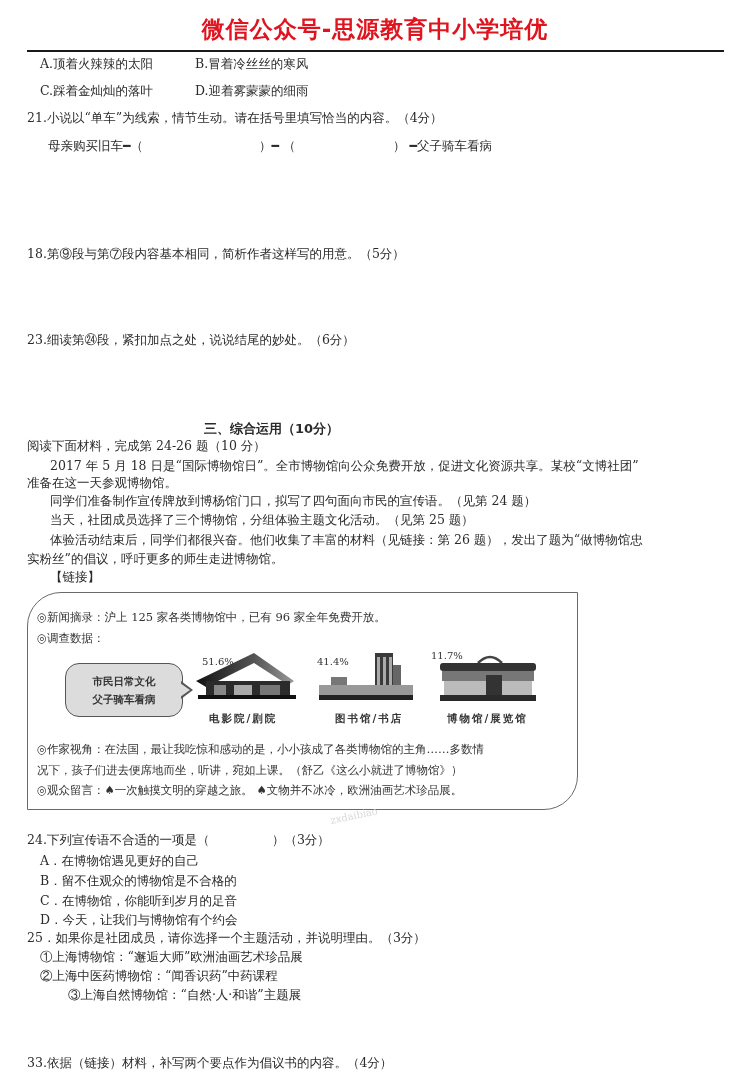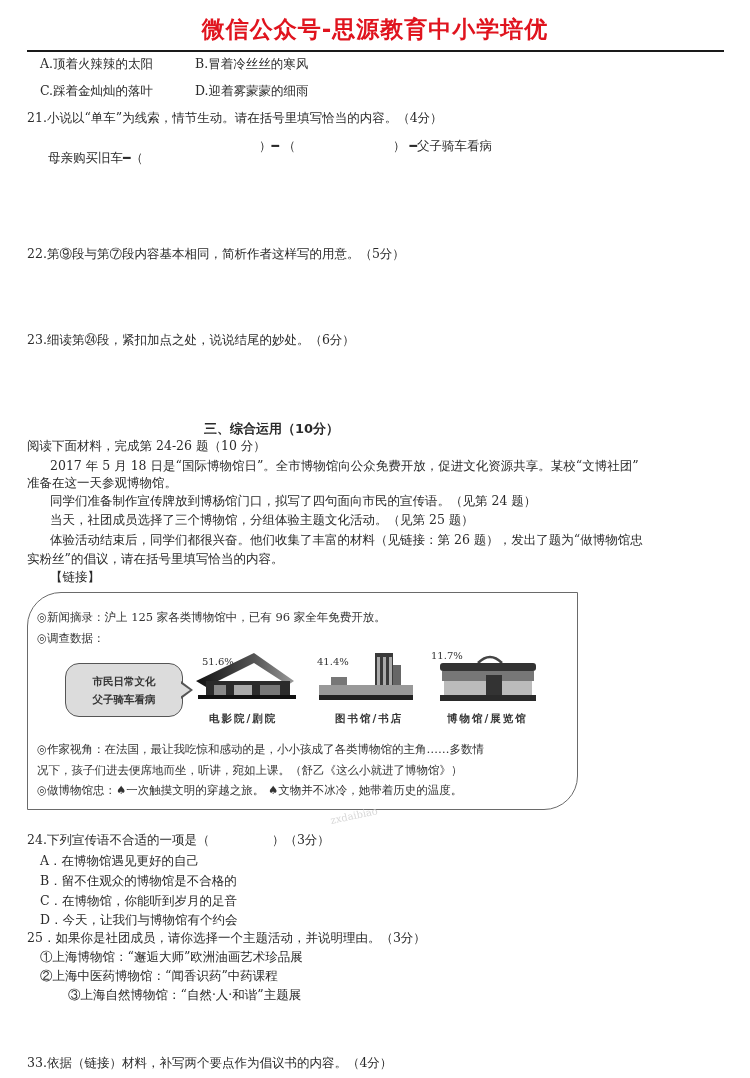--- a/index.html
+++ b/index.html
@@ -26,40 +26,40 @@
 
 <div class="abs header-title">微信公众号-思源教育中小学培优</div>
 <div class="abs header-rule"></div>
 
 <div class="abs line" style="left:40px; top:56px;">A.顶着火辣辣的太阳</div>
 <div class="abs line" style="left:195px; top:56px;">B.冒着冷丝丝的寒风</div>
 <div class="abs line" style="left:40px; top:83px;">C.踩着金灿灿的落叶</div>
 <div class="abs line" style="left:195px; top:83px;">D.迎着雾蒙蒙的细雨</div>
 
 <div class="abs line" style="left:27px; top:110px;">21.小说以“单车”为线索，情节生动。请在括号里填写恰当的内容。（4分）</div>
-<div class="abs line" style="left:48px; top:138px;margin-top:12px;">母亲购买旧车━（</div>
+<div class="abs line" style="left:48px; top:138px;">母亲购买旧车━（</div>
 <div class="abs line" style="left:259px; top:138px;">）━ （</div>
 <div class="abs line" style="left:393px; top:138px;">） ━父子骑车看病</div>
 <div class="abs" style="left:160px; top:138px; width:95px; height:16px;"></div>
 <div class="abs" style="left:310px; top:138px; width:80px; height:16px;"></div>
 
-<div class="abs line" style="left:27px; top:246px;">22.第⑨段与第⑦段内容基本相同，简析作者这样写的用意。（5分）</div>
+<div class="abs line" style="left:27px; top:246px;">18.第⑨段与第⑦段内容基本相同，简析作者这样写的用意。（5分）</div>
 <div class="abs" style="left:27px; top:266px; width:690px; height:60px;"></div>
 
 <div class="abs line" style="left:27px; top:332px;">23.细读第㉔段，紧扣加点之处，说说结尾的妙处。（6分）</div>
 <div class="abs" style="left:27px; top:352px; width:690px; height:60px;"></div>
 
 <div class="abs section-title" style="left:204px; top:420px;">三、综合运用（10分）</div>
 <div class="abs line" style="left:27px; top:438px;">阅读下面材料，完成第 24-26 题（10 分）</div>
 <div class="abs line" style="left:50px; top:458px;">2017 年 5 月 18 日是“国际博物馆日”。全市博物馆向公众免费开放，促进文化资源共享。某校“文博社团”</div>
 <div class="abs line" style="left:27px; top:475px;">准备在这一天参观博物馆。</div>
 <div class="abs line" style="left:50px; top:493px;">同学们准备制作宣传牌放到博杨馆门口，拟写了四句面向市民的宣传语。（见第 24 题）</div>
 <div class="abs line" style="left:50px; top:512px;">当天，社团成员选择了三个博物馆，分组体验主题文化活动。（见第 25 题）</div>
 <div class="abs line" style="left:50px; top:532px;">体验活动结束后，同学们都很兴奋。他们收集了丰富的材料（见链接：第 26 题），发出了题为“做博物馆忠</div>
-<div class="abs line" style="left:27px; top:551px;">实粉丝”的倡议，请在括号里填写恰当的内容。</div>
+<div class="abs line" style="left:27px; top:551px;">实粉丝”的倡议，呼吁更多的师生走进博物馆。</div>
 <div class="abs line" style="left:50px; top:569px;">【链接】</div>
 
 <div class="panel">
   <div class="pline" style="top:17px;">◎新闻摘录：沪上 125 家各类博物馆中，已有 96 家全年免费开放。</div>
   <div class="pline" style="top:38px;">◎调查数据：</div>
 
   <div class="bubble">
     <div class="bline" style="top:11px;">市民日常文化</div>
     <div class="bline" style="top:29px;">父子骑车看病</div>
   </div>
@@ -103,21 +103,21 @@
     <rect x="2" y="10" width="96" height="8" rx="3" fill="#333"></rect>
     <rect x="4" y="18" width="92" height="10" fill="#777"></rect>
     <rect x="6" y="28" width="88" height="14" fill="#bbb"></rect>
     <rect x="48" y="22" width="16" height="22" fill="#333"></rect>
     <rect x="2" y="42" width="96" height="6" fill="#2a2a2a"></rect>
   </svg>
   <div class="cat" style="left:419px; top:119px;">博物馆/展览馆</div>
 
   <div class="pline" style="top:170px;">况下，孩子们进去便席地而坐，听讲，宛如上课。（舒乙《这么小就进了博物馆》）</div>
   <div class="pline" style="top:149px;">◎作家视角：在法国，最让我吃惊和感动的是，小小孩成了各类博物馆的主角……多数情</div>
-  <div class="pline" style="top:190px;">◎做博物馆忠：♠一次触摸文明的穿越之旅。 ♠文物并不冰冷，她带着历史的温度。</div>
+  <div class="pline" style="top:190px;">◎观众留言：♠一次触摸文明的穿越之旅。 ♠文物并不冰冷，欧洲油画艺术珍品展。</div>
 </div>
 <div class="watermark">zxdaibiao</div>
 
 <div class="abs line" style="left:27px; top:832px;">24.下列宣传语不合适的一项是（　　　　　）（3分）</div>
 <div class="abs" style="left:233px; top:832px; width:55px; height:16px;"></div>
 <div class="abs line" style="left:40px; top:853px;">A．在博物馆遇见更好的自己</div>
 <div class="abs line" style="left:40px; top:873px;">B．留不住观众的博物馆是不合格的</div>
 <div class="abs line" style="left:40px; top:893px;">C．在博物馆，你能听到岁月的足音</div>
 <div class="abs line" style="left:40px; top:912px;">D．今天，让我们与博物馆有个约会</div>
 

